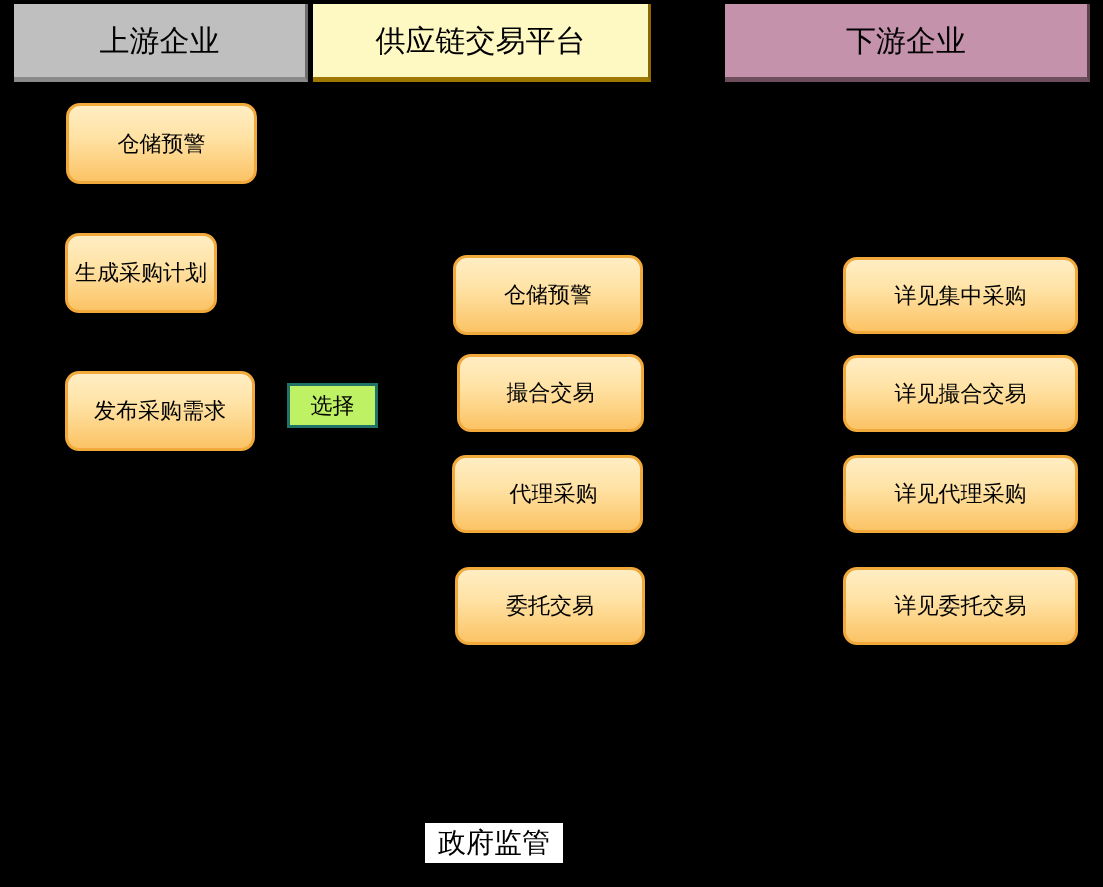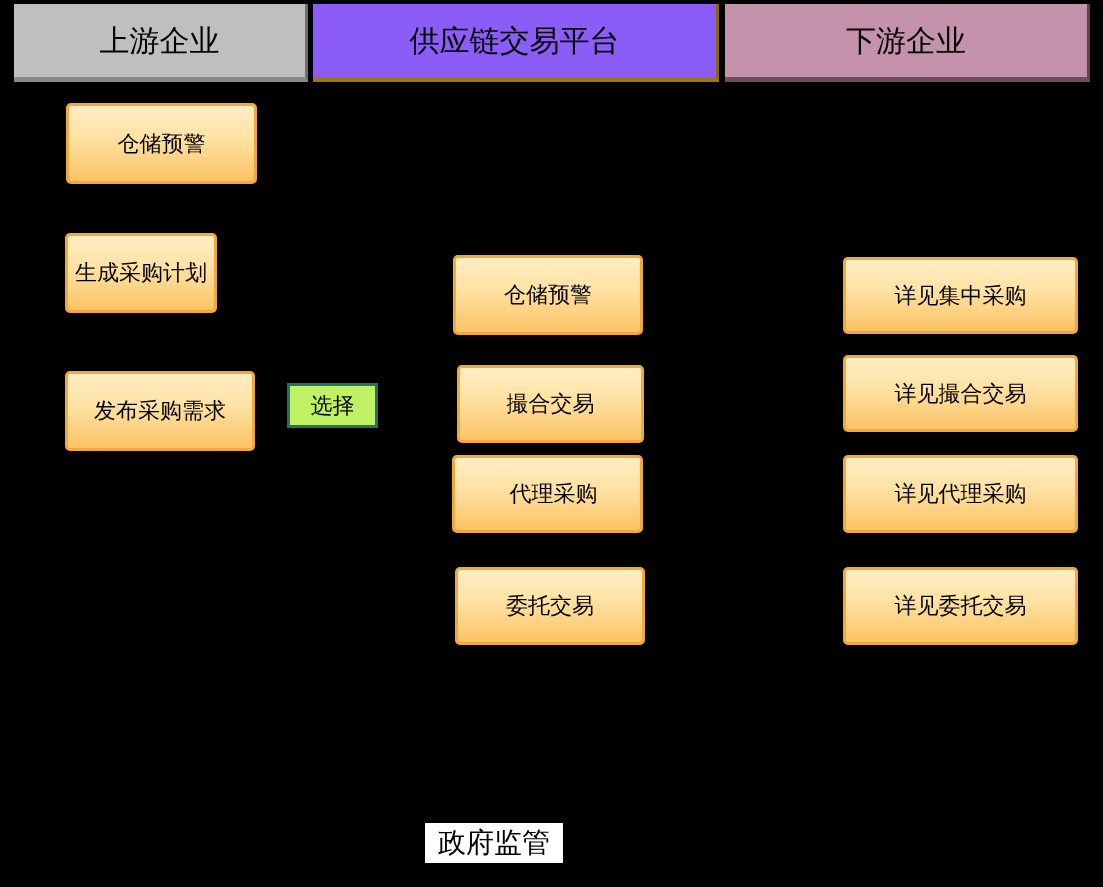--- a/index.html
+++ b/index.html
@@ -16,42 +16,42 @@
     position:absolute;top:4px;height:78px;
     box-sizing:border-box;
     display:flex;align-items:center;justify-content:center;
     font-size:30px;line-height:1;
   }
   .hdr-upstream{
     left:14px;width:294px;background:#BFBFBF;
     border-right:3px solid #6E6E6E;border-bottom:5px solid #8A8A8A;
   }
   .hdr-platform{
-    left:313px;width:406px;background:#8b5cf6;
+    left:313px;width:338px;background:#fef9c3;
     border-right:3px solid #8A6A00;border-bottom:5px solid #9E7800;text-align:center;
   }
   .hdr-downstream{
     left:725px;width:365px;background:#C592AC;
     border-right:3px solid #5D4350;border-bottom:5px solid #6E4E5C;
   }
   
   .node{
     position:absolute;box-sizing:border-box;
-    border:3px solid #F2A93C;border-radius:5px;
+    border:3px solid #F2A93C;border-radius:14px;
     background:linear-gradient(180deg,#FFEDC3 0%,#FFE3A6 40%,#FBC365 100%);
     display:flex;align-items:center;justify-content:center;
     font-size:22px;line-height:1;white-space:nowrap;
   }
   
   .n-up0{left:66px;top:103px;width:191px;height:81px;}
   .n-up1{left:65px;top:233px;width:152px;height:80px;}
   .n-up2{left:65px;top:371px;width:190px;height:80px;}
   
   .n-pf0{left:453px;top:255px;width:190px;height:80px;}
-  .n-pf1{left:457px;top:365px;width:187px;height:78px;}
+  .n-pf1{left:457px;top:354px;width:187px;height:78px;}
   .n-pf2{left:452px;top:455px;width:191px;height:78px;padding-left:12px;}
   .n-pf3{left:455px;top:567px;width:190px;height:78px;}
   
   .n-dn0{left:843px;top:257px;width:235px;height:77px;}
   .n-dn1{left:843px;top:355px;width:235px;height:77px;}
   .n-dn2{left:843px;top:455px;width:235px;height:78px;}
   .n-dn3{left:843px;top:567px;width:235px;height:78px;}
   
   .select-box{
     position:absolute;left:287px;top:383px;width:91px;height:45px;

